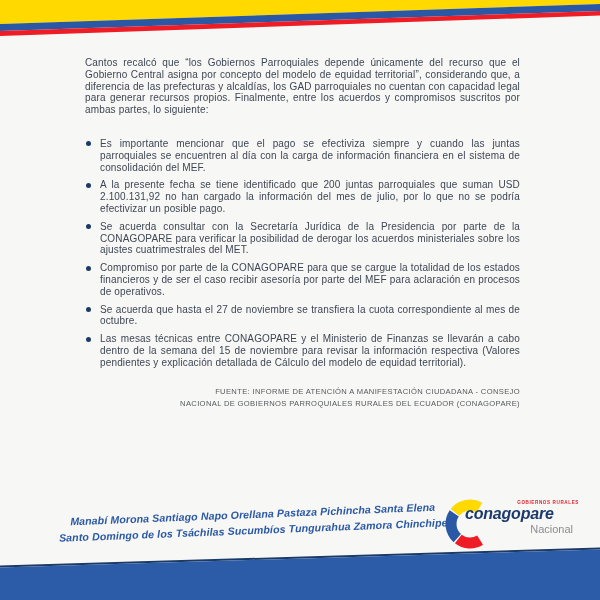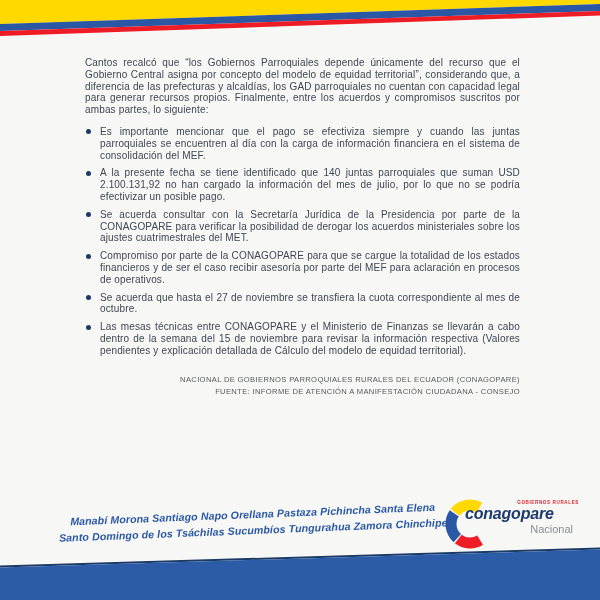--- a/index.html
+++ b/index.html
@@ -15,21 +15,21 @@
   
   .bottom-band{position:absolute;bottom:0;left:0;width:600px;height:60px;display:block;}
 
   .content{
     position:absolute;left:85px;top:57px;width:435px;
     color:#3d4653;
     font-size:10px;line-height:11.8px;
     letter-spacing:.15px;
     text-align:justify;
   }
-  .intro{margin:0 0 10px 0;}
+  .intro{margin:0 0 22px 0;}
   .bullets{list-style:none;margin:0;padding:0;}
   .bullets li{
     position:relative;
     padding-left:15px;
     margin-bottom:6px;
   }
   .dot{
     position:absolute;left:1px;top:3.5px;
     width:5px;height:5px;border-radius:50%;
     background:#1c3a66;
@@ -76,30 +76,30 @@
     <polygon points="0,0 600,0 600,4 0,24" fill="#ffd900"></polygon>
     <polygon points="0,24 600,4 600,11 0,31" fill="#2b58a5"></polygon>
     <polygon points="0,31 600,11 600,15.5 0,36" fill="#ee1c25"></polygon>
   </svg>
 
   <div class="content">
     <p class="intro">Cantos recalcó que “los Gobiernos Parroquiales depende únicamente del recurso que el Gobierno Central asigna por concepto del modelo de equidad territorial”, considerando que, a diferencia de las prefecturas y alcaldías, los GAD parroquiales no cuentan con capacidad legal para generar recursos propios. Finalmente, entre los acuerdos y compromisos suscritos por ambas partes, lo siguiente:</p>
 
     <ul class="bullets">
       <li><span class="dot"></span><span>Es importante mencionar que el pago se efectiviza siempre y cuando las juntas parroquiales se encuentren al día con la carga de información financiera en el sistema de consolidación del MEF.</span></li>
-      <li><span class="dot"></span><span>A la presente fecha se tiene identificado que 140 juntas parroquiales que suman USD 2.100.131,92 no han cargado la información del mes de julio, por lo que no se podría efectivizar un posible pago.</span></li>
+      <li><span class="dot"></span><span>A la presente fecha se tiene identificado que 200 juntas parroquiales que suman USD 2.100.131,92 no han cargado la información del mes de julio, por lo que no se podría efectivizar un posible pago.</span></li>
       <li><span class="dot"></span><span>Se acuerda consultar con la Secretaría Jurídica de la Presidencia por parte de la CONAGOPARE para verificar la posibilidad de derogar los acuerdos ministeriales sobre los ajustes cuatrimestrales del MET.</span></li>
       <li><span class="dot"></span><span>Compromiso por parte de la CONAGOPARE para que se cargue la totalidad de los estados financieros y de ser el caso recibir asesoría por parte del MEF para aclaración en procesos de operativos.</span></li>
       <li><span class="dot"></span><span>Se acuerda que hasta el 27 de noviembre se transfiera la cuota correspondiente al mes de octubre.</span></li>
       <li><span class="dot"></span><span>Las mesas técnicas entre CONAGOPARE y el Ministerio de Finanzas se llevarán a cabo dentro de la semana del 15 de noviembre para revisar la información respectiva (Valores pendientes y explicación detallada de Cálculo del modelo de equidad territorial).</span></li>
     </ul>
 
     <div class="source">
+      <div>FUENTE: INFORME DE ATENCIÓN A MANIFESTACIÓN CIUDADANA - CONSEJO</div>
       <div>NACIONAL DE GOBIERNOS PARROQUIALES RURALES DEL ECUADOR (CONAGOPARE)</div>
-      <div>FUENTE: INFORME DE ATENCIÓN A MANIFESTACIÓN CIUDADANA - CONSEJO</div>
     </div>
   </div>
 
   <div class="provinces">
     <div>Manabí Morona Santiago Napo Orellana Pastaza Pichincha Santa Elena</div>
     <div>Santo Domingo de los Tsáchilas Sucumbíos Tungurahua Zamora Chinchipe</div>
   </div>
 
   <div class="logo">
     <svg class="ring" viewBox="0 0 52 52" aria-hidden="true">

